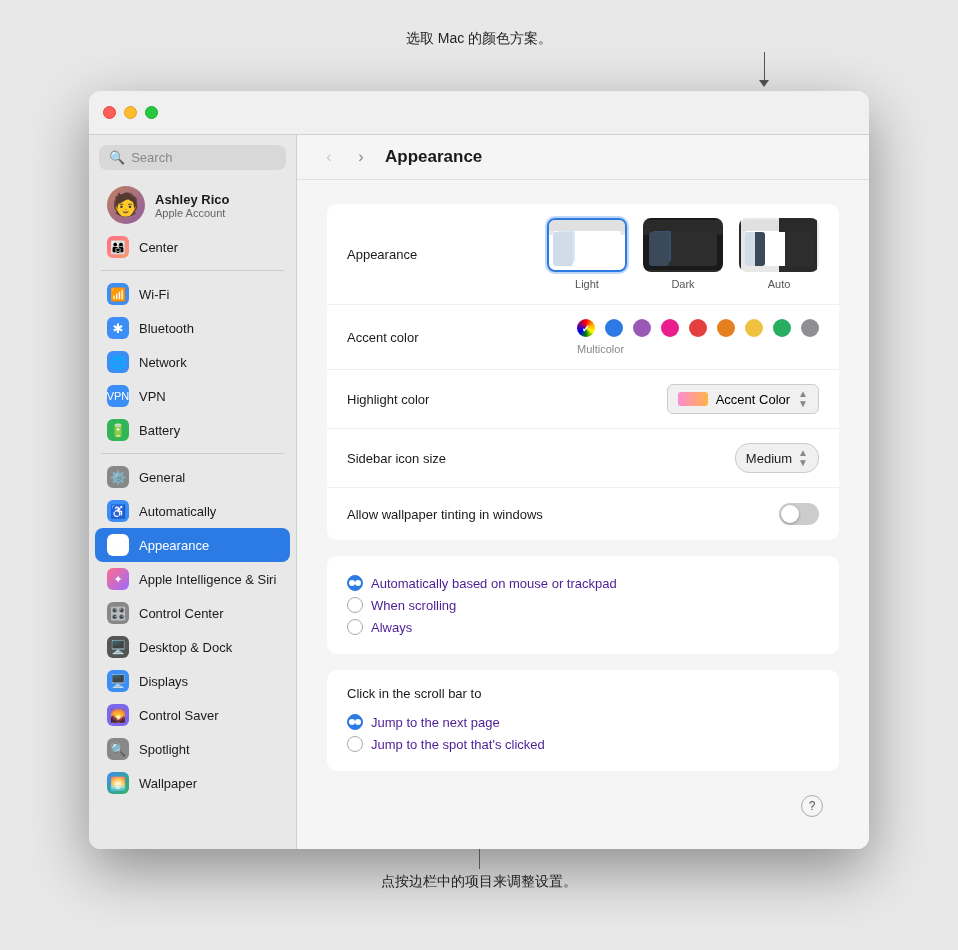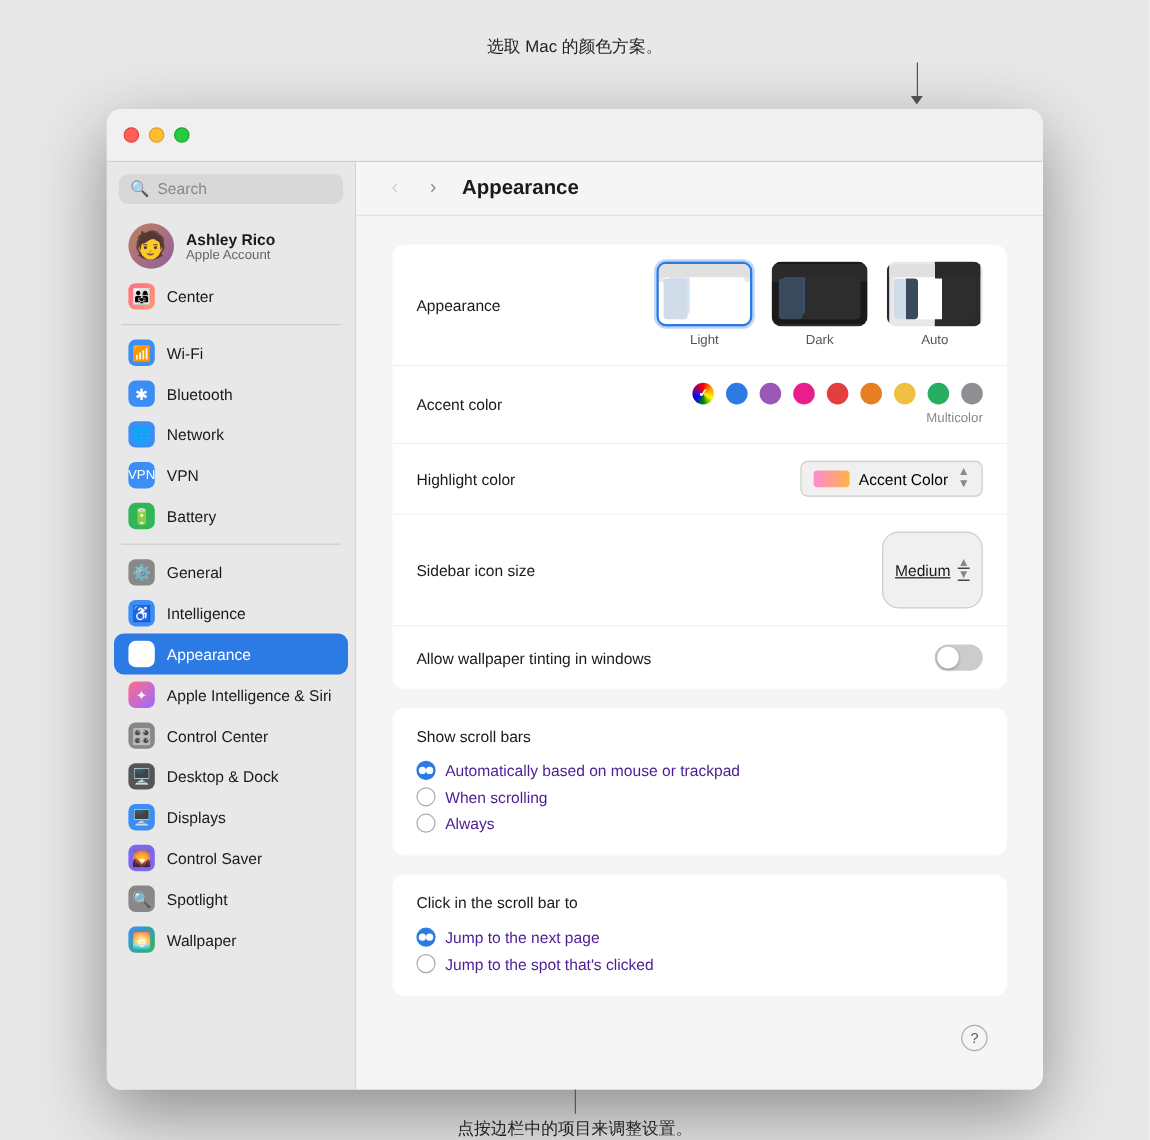--- a/index.html
+++ b/index.html
@@ -342,21 +342,21 @@
 
     .thumb-label {
       font-size: 11px;
       color: #555;
     }
 
     
     .accent-colors {
       display: flex;
       flex-direction: column;
-      align-items: flex-end;
+      align-items: flex-start;
       gap: 4px;
     }
 
     .color-dots-row {
       display: flex;
       gap: 10px;
       align-items: center;
     }
 
     .color-dot {
@@ -499,25 +499,24 @@
     }
 
     
     .dropdown-select {
       display: flex;
       align-items: center;
       gap: 6px;
       background: #f0f0f0;
       border: 1px solid #ccc;
       border-radius: 14px;
-      padding: 21px 10px;
+      padding: 4px 10px;
       cursor: pointer;
       font-size: 13px;
       color: #1a1a1a;
-      text-decoration: underline;
     }
 
     .dropdown-arrows {
       font-size: 10px;
       color: #888;
       display: flex;
       flex-direction: column;
       line-height: 1;
     }
 
@@ -650,21 +649,21 @@
 
       <div class="sidebar-divider"></div>
 
       <div class="sidebar-item">
         <div class="item-icon" style="background:#888;border-radius:6px;color:white;font-size:13px;">⚙️</div>
         <span>General</span>
       </div>
 
       <div class="sidebar-item">
         <div class="item-icon" style="background:#3a8ef6;border-radius:6px;color:white;font-size:13px;">♿</div>
-        <span>Intelligence</span>
+        <span>Automatically</span>
       </div>
 
       <div class="sidebar-item active">
         <div class="item-icon" style="background:#1a1a1a;border-radius:6px;color:white;font-size:13px;">🎨</div>
         <span>Appearance</span>
       </div>
 
       <div class="sidebar-item">
         <div class="item-icon" style="background:linear-gradient(135deg,#ff6b8a,#9b6bff);border-radius:6px;color:white;font-size:11px;">✦</div>
         <span>Apple Intelligence &amp; Siri</span>
@@ -820,21 +819,20 @@
               <div class="toggle">
                 <div class="toggle-knob"></div>
               </div>
             </div>
           </div>
 
         </div>
 
         <div class="section">
           <div class="scroll-section">
-            <div class="scroll-section-label">Show scroll bars</div>
             <div class="radio-option">
               <div class="radio-circle selected">
                 <span style="width:6px;height:6px;border-radius:50%;background:white;display:block;"></span>
               </div>
               <span>Automatically based on mouse or trackpad</span>
             </div>
             <div class="radio-option">
               <div class="radio-circle"></div>
               <span>When scrolling</span>
             </div>

